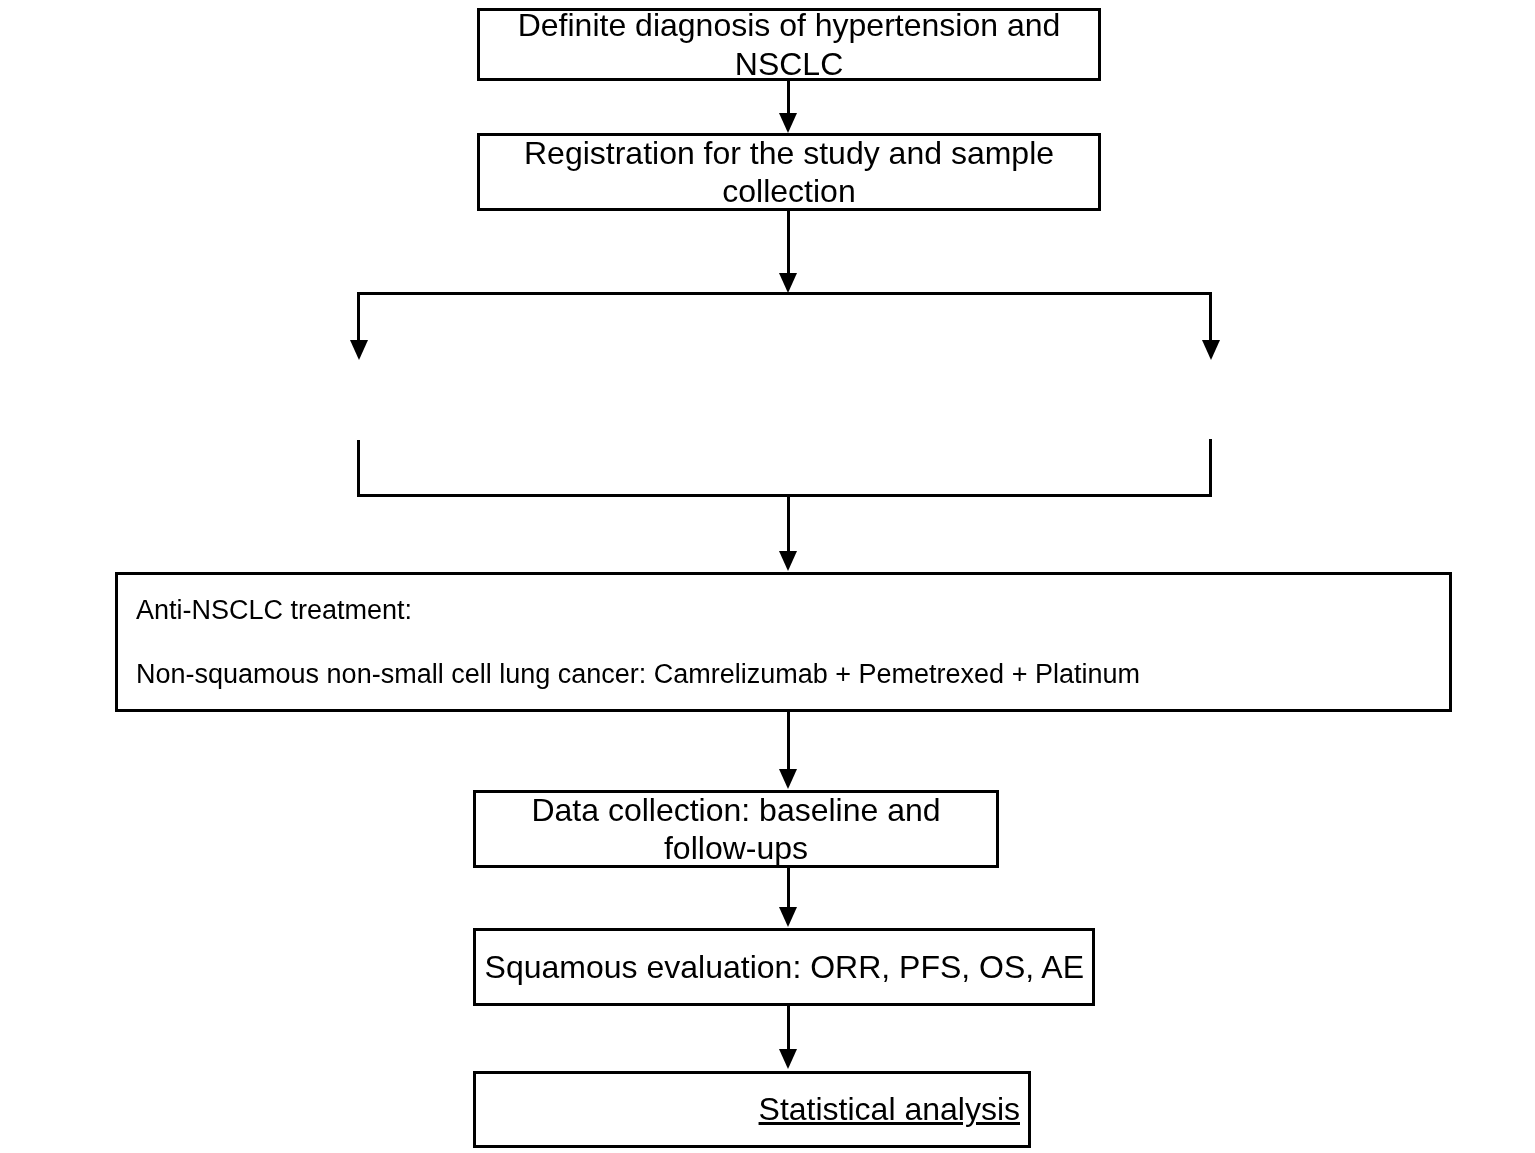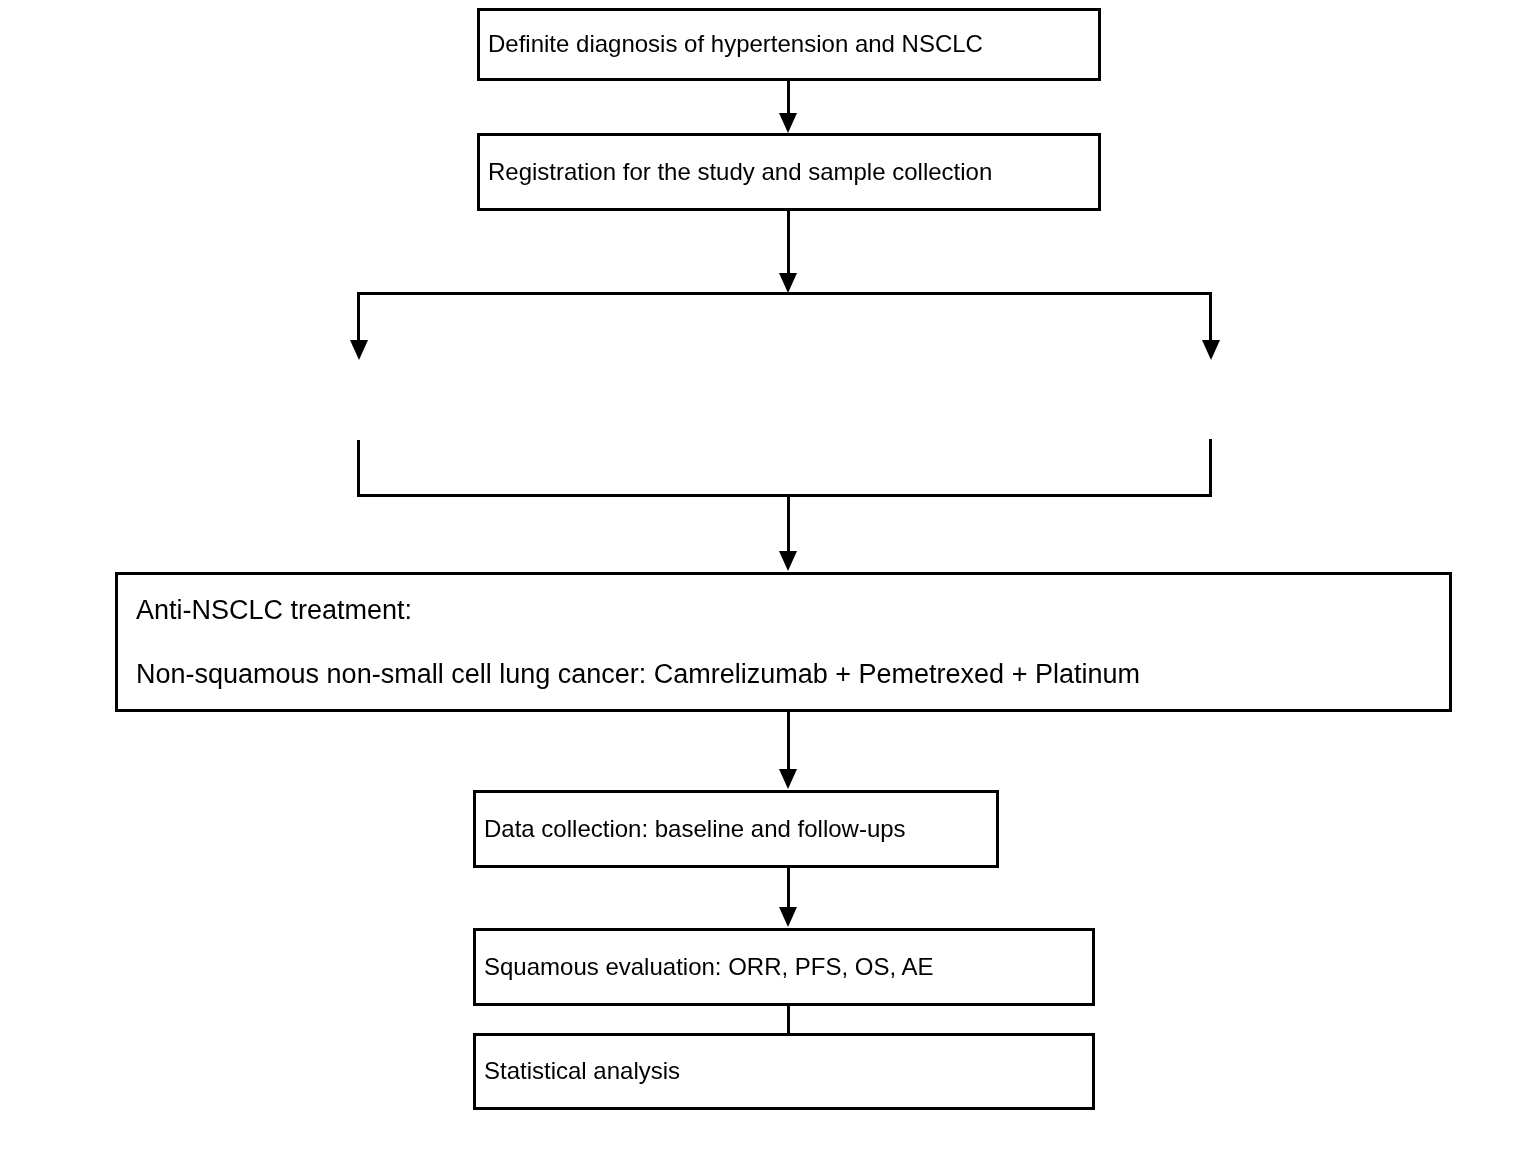--- a/index.html
+++ b/index.html
@@ -17,23 +17,23 @@
     font-family: "Liberation Sans", sans-serif;
     color: var(--text);
     overflow: hidden;
   }
   .box {
     position: absolute;
     border: 3px solid var(--line);
     background: var(--background);
     display: flex;
     align-items: center;
-    justify-content: flex-start;
+    justify-content: flex-end;
     text-align: center;
-    font-size: 24px;
+    font-size: 32px;
     line-height: 1.2;
     color: var(--text);
   }
   .box .label { display: block; padding: 0 8px; }
   .box.multiline {
     flex-direction: column;
     align-items: flex-start;
     justify-content: center;
     text-align: left;
     font-size: 27px;
@@ -110,17 +110,17 @@
   <div class="vline" style="left:787px; top:868px; height:39px;"></div>
   <div class="arrow-down" style="left:779px; top:907px;"></div>
 
   <div class="box" style="left:473px; top:928px; width:622px; height:78px;">
     <span class="label">Squamous evaluation: ORR, PFS, OS, AE</span>
   </div>
 
   <div class="vline" style="left:787px; top:1006px; height:43px;"></div>
   <div class="arrow-down" style="left:779px; top:1049px;"></div>
 
-  <div class="box" style="left:473px; top:1033px; width:622px; height:77px;">
+  <div class="box" style="left:473px; top:1071px; width:558px; height:77px;text-decoration:underline;">
     <span class="label">Statistical analysis</span>
   </div>
 
 </div>
 
 </body></html>

